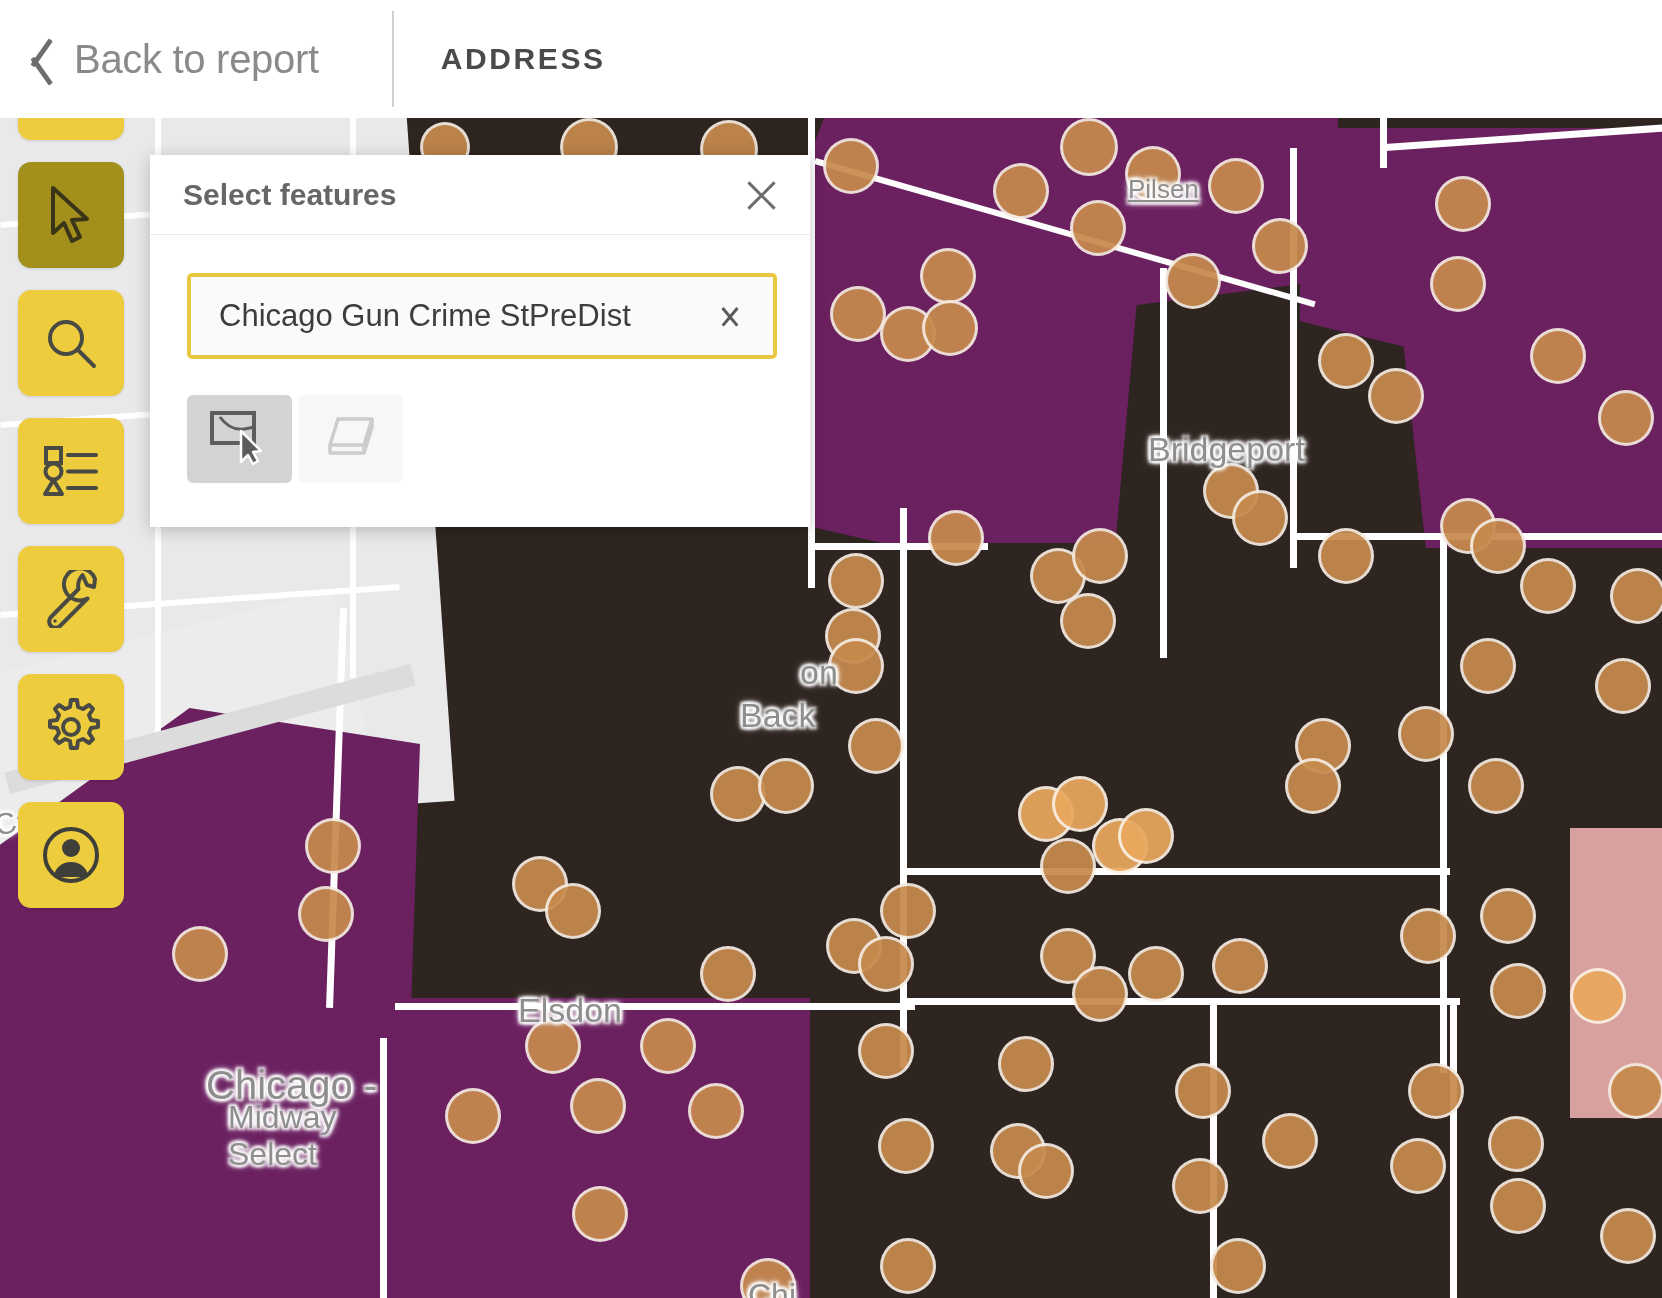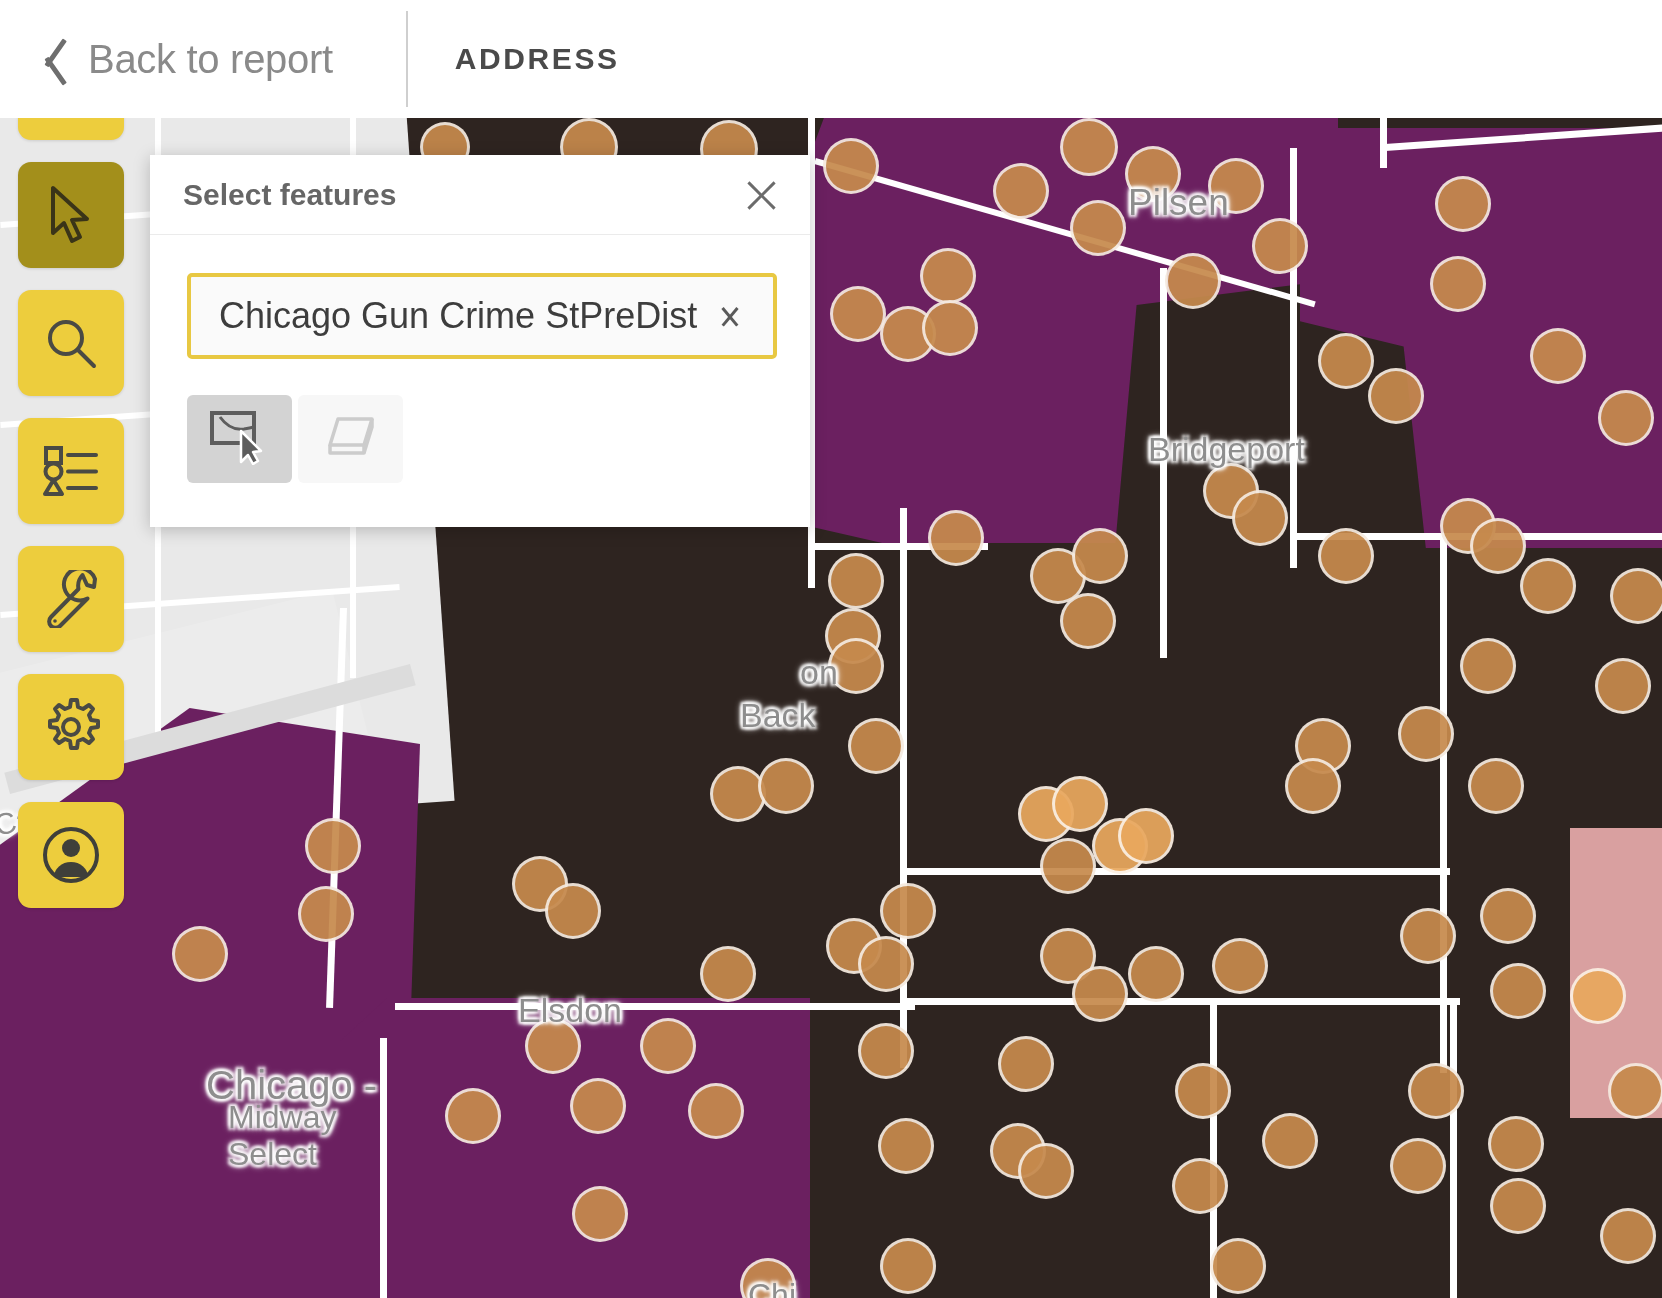--- a/index.html
+++ b/index.html
@@ -13,21 +13,21 @@
   
   .header {
     position: absolute; top: 0; left: 0;
     width: 1662px; height: 118px;
     background: #ffffff;
     display: flex; align-items: center;
     z-index: 40;
   }
   .back-group {
     display: flex; align-items: center;
-    padding-left: 30px; height: 100%;
+    padding-left: 16px; height: 100%;
     cursor: pointer;
   }
   .chevron-left {
     width: 34px; height: 50px;
     position: relative; margin-right: 24px;
   }
   .chevron-left::before,
   .chevron-left::after {
     content: ""; position: absolute; left: 14px;
     width: 5px; height: 32px; background: #6e6e6e; border-radius: 1px;
@@ -147,21 +147,21 @@
   }
   .select-box {
     height: 86px;
     border: 4px solid #e8c842;
     border-radius: 5px;
     background: #fafafa;
     display: flex; align-items: center; justify-content: space-between;
     padding: 0 27px 0 28px;
     cursor: pointer;
   }
-  .select-value { font-size: 36px; color: #3d3d3d; }
+  .select-value { font-size: 31px; color: #3d3d3d; }
   .chevron-dn {
     width: 34px; height: 20px; position: relative;
   }
   .chevron-dn::before, .chevron-dn::after {
     content: ""; position: absolute; top: 2px;
     width: 3px; height: 23px; background: #5a5a5a;
   }
   .chevron-dn::before { left: 9px; transform: rotate(-40deg); transform-origin: top center; }
   .chevron-dn::after { left: 24px; transform: rotate(40deg); transform-origin: top center; }
 
@@ -308,21 +308,21 @@
   <div class="dot" style="left:990px;top:1005px;width:56px;height:56px;"></div>
   <div class="dot" style="left:1018px;top:1025px;width:56px;height:56px;"></div>
   <div class="dot" style="left:1172px;top:1040px;width:56px;height:56px;"></div>
   <div class="dot" style="left:1390px;top:1020px;width:56px;height:56px;"></div>
   <div class="dot" style="left:1490px;top:1060px;width:56px;height:56px;"></div>
   <div class="dot" style="left:1600px;top:1090px;width:56px;height:56px;"></div>
   <div class="dot" style="left:1210px;top:1120px;width:56px;height:56px;"></div>
   <div class="dot" style="left:880px;top:1120px;width:56px;height:56px;"></div>
   <div class="dot" style="left:740px;top:1140px;width:56px;height:56px;"></div>
 
-  <div class="label-map" style="left:1128px; top:64px;  font-size:37px;">Pilsen</div>
+  <div class="label-map" style="left:1128px; top:57px;  font-size:26px;text-decoration:underline;">Pilsen</div>
   <div class="label-map" style="left:1148px; top:312px; font-size:34px;">Bridgeport</div>
   <div class="label-map" style="left:800px;  top:535px; font-size:34px;">on</div>
   <div class="label-map" style="left:740px;  top:578px; font-size:34px;">Back</div>
   <div class="label-map" style="left:518px;  top:873px; font-size:34px;">Elsdon</div>
   <div class="label-map" style="left:206px;  top:945px; font-size:40px;">Chicago -</div>
   <div class="label-map" style="left:228px;  top:982px; font-size:32px;">Midway</div>
   <div class="label-map" style="left:228px;  top:1019px;font-size:32px;">Select</div>
   <div class="label-map" style="left:-6px;   top:685px; font-size:30px; transform:rotate(-14deg);">Can</div>
   <div class="label-map" style="left:748px;  top:1160px;font-size:32px;">Chi</div>
 </div>

